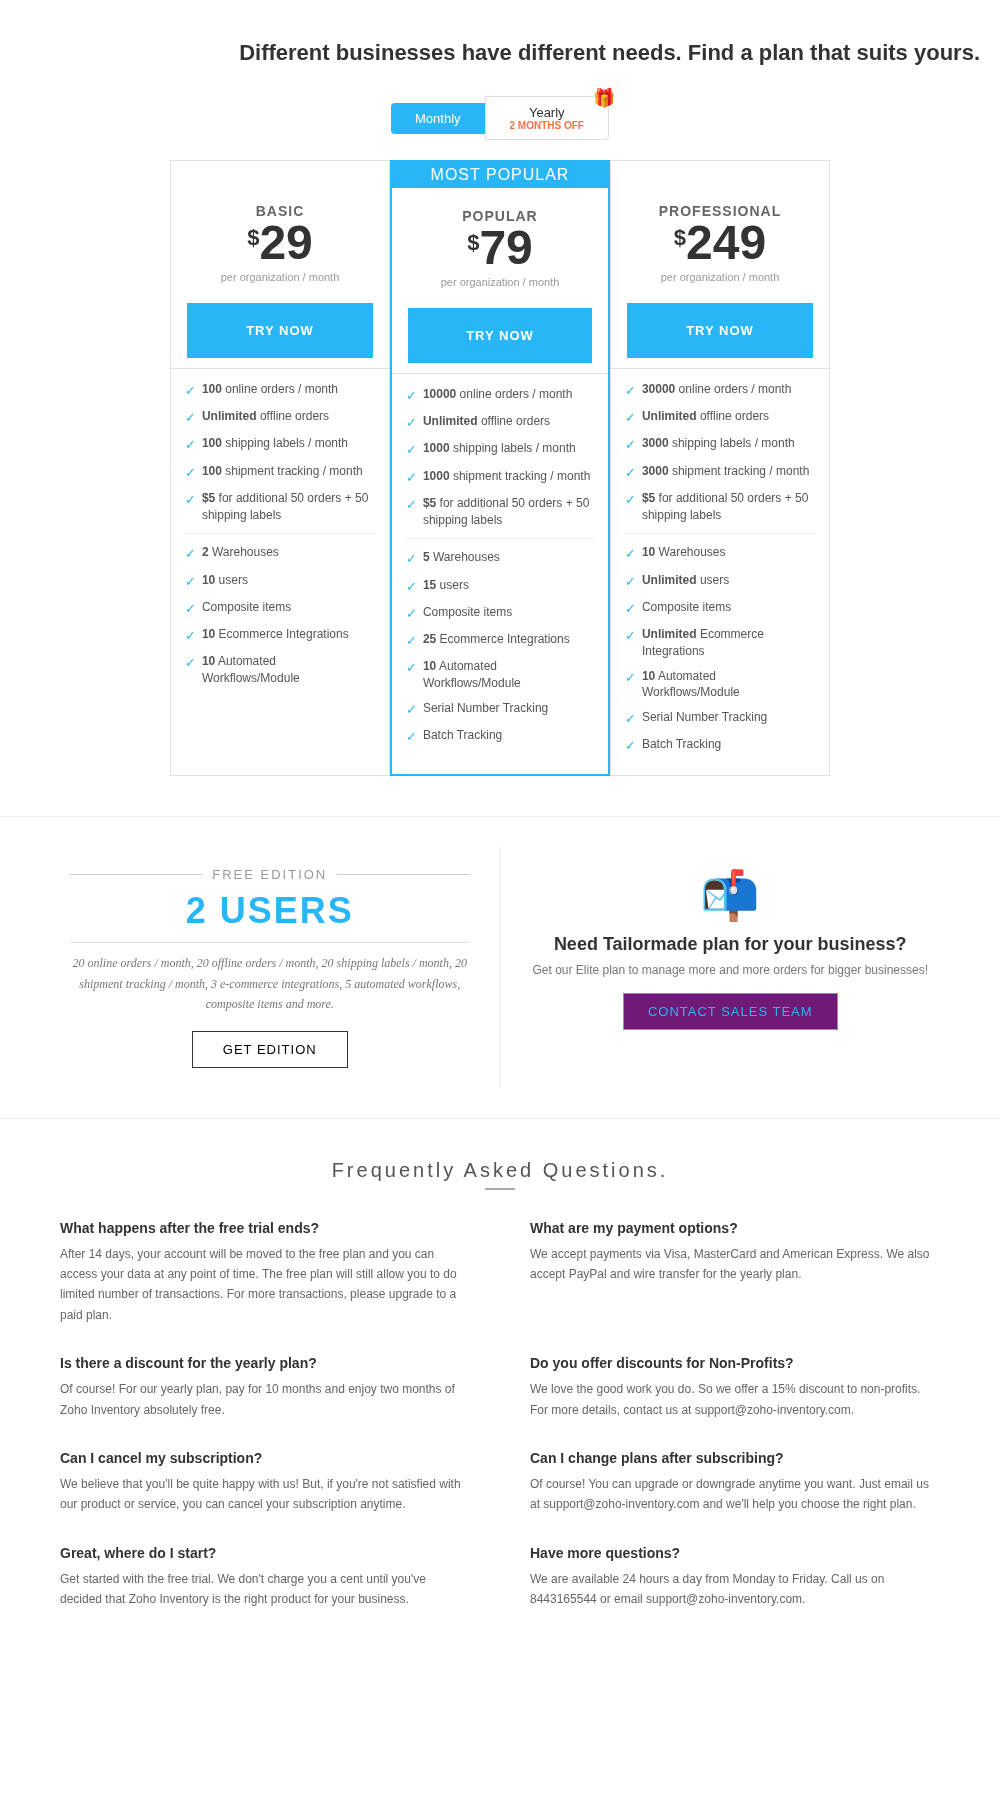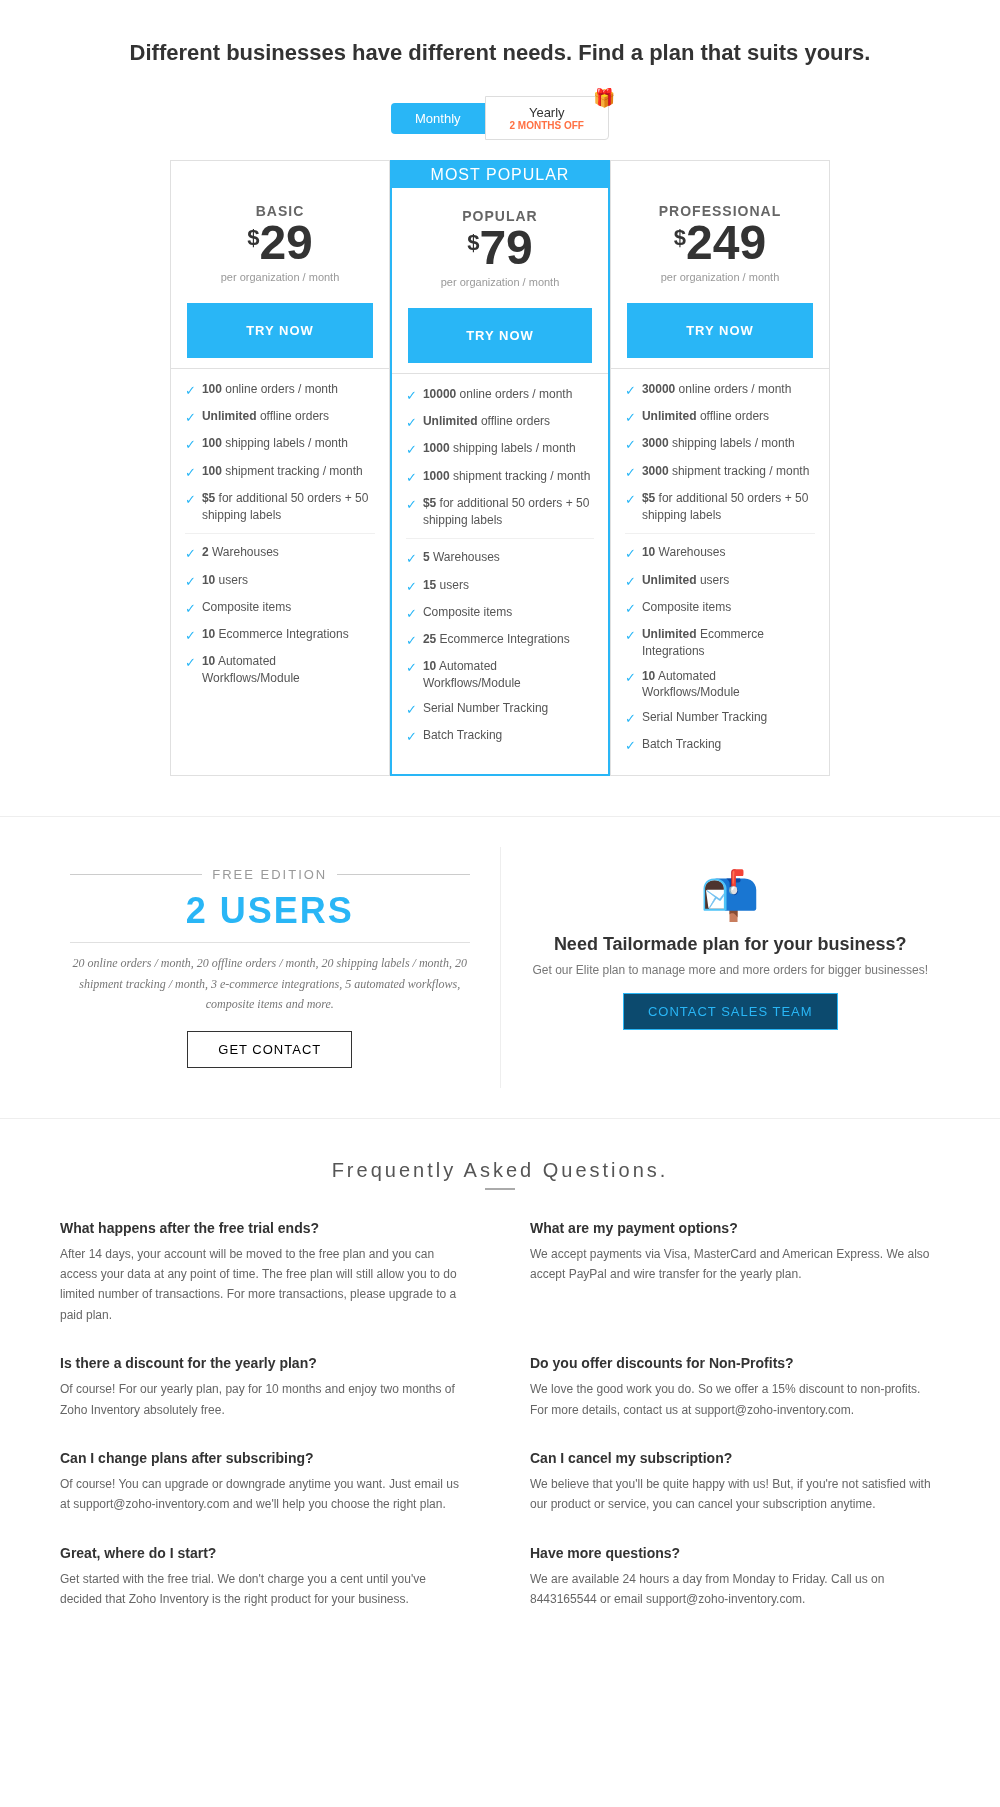--- a/index.html
+++ b/index.html
@@ -1,18 +1,18 @@
 <!DOCTYPE html>
 <html><head>
   <meta charset="utf-8">
   <style>
     * { box-sizing: border-box; margin: 0; padding: 0; }
     body { font-family: Arial, sans-serif; background: #fff; color: #333; font-size: 14px; width: 1000px; }
 
-    .page-header { text-align: center; padding: 40px 20px 20px; font-size: 22px; font-weight: bold; color: #333; }
+    .page-header { text-align: right; padding: 40px 20px 20px; font-size: 22px; font-weight: bold; color: #333; }
 
     .billing-toggle { display: flex; justify-content: center; align-items: center; margin: 10px auto 20px; gap: 0; }
     .toggle-monthly { background: #29b6f6; color: #fff; padding: 8px 24px; border-radius: 4px 0 0 4px; font-size: 13px; cursor: pointer; }
     .toggle-yearly { background: #fff; color: #333; padding: 8px 24px; border-radius: 0 4px 4px 0; border: 1px solid #ddd; font-size: 13px; cursor: pointer; display: flex; flex-direction: column; align-items: center; position: relative; justify-content: center; }
     .yearly-badge { font-size: 10px; color: #ff7043; font-weight: bold; }
     .gift-icon { position: absolute; top: -10px; right: -8px; font-size: 18px; }
 
     .plans-container { display: flex; justify-content: center; gap: 0; padding: 0 40px 30px; }
 
     .plan-card { flex: 1; border: 1px solid #e0e0e0; padding: 0; max-width: 220px; background: #fff; }
@@ -38,21 +38,21 @@
     .free-label-line { flex: 1; height: 1px; background: #ccc; }
     .free-users { font-size: 36px; color: #29b6f6; font-weight: bold; letter-spacing: 2px; margin-bottom: 8px; }
     .free-divider { height: 1px; background: #e0e0e0; margin: 10px 0; }
     .free-desc { font-size: 12px; color: #777; line-height: 1.7; font-style: italic; margin-bottom: 16px; font-family: Liberation Serif, serif; }
     .btn-get-started { border: 1px solid #333; background: #fff; padding: 10px 30px; font-size: 13px; letter-spacing: 1px; cursor: pointer; }
 
     .tailormade { flex: 1; padding: 20px 30px; text-align: center; }
     .mailbox-icon { font-size: 48px; margin-bottom: 10px; }
     .tailormade-title { font-size: 18px; font-weight: bold; color: #333; margin-bottom: 8px; }
     .tailormade-desc { font-size: 12px; color: #777; margin-bottom: 16px; }
-    .btn-contact { border: 1px solid #29b6f6; background: #0c4a6e; color: #29b6f6; padding: 10px 24px; font-size: 13px; letter-spacing: 1px; cursor: pointer; }
+    .btn-contact { border: 1px solid #29b6f6; background: #701a75; color: #29b6f6; padding: 10px 24px; font-size: 13px; letter-spacing: 1px; cursor: pointer; }
 
     .faq-section { padding: 40px 60px; border-top: 1px solid #eee; }
     .faq-title { text-align: center; font-size: 20px; color: #555; letter-spacing: 3px; font-weight: normal; margin-bottom: 6px; }
     .faq-divider { width: 30px; height: 2px; background: #aaa; margin: 0 auto 30px; }
     .faq-grid { display: grid; grid-template-columns: 1fr 1fr; gap: 30px 60px; }
     .faq-item { }
     .faq-question { font-size: 14px; font-weight: bold; color: #333; margin-bottom: 8px; }
     .faq-answer { font-size: 12px; color: #666; line-height: 1.7; }
   </style>
 </head>
@@ -257,21 +257,21 @@
 
   <div class="free-edition">
     <div class="free-label">
       <div class="free-label-line"></div>
       <span>FREE EDITION</span>
       <div class="free-label-line"></div>
     </div>
     <div class="free-users">2 USERS</div>
     <div class="free-divider"></div>
     <div class="free-desc">20 online orders / month, 20 offline orders / month, 20 shipping labels / month, 20 shipment tracking / month, 3 e-commerce integrations, 5 automated workflows, composite items and more.</div>
-    <button class="btn-get-started">GET CONTACT</button>
+    <button class="btn-get-started">GET EDITION</button>
   </div>
 
   <div class="tailormade">
     <div class="mailbox-icon">📬</div>
     <div class="tailormade-title">Need Tailormade plan for your business?</div>
     <div class="tailormade-desc">Get our Elite plan to manage more and more orders for bigger businesses!</div>
     <button class="btn-contact">CONTACT SALES TEAM</button>
   </div>
 </div>
 
@@ -289,28 +289,28 @@
     </div>
     <div class="faq-item">
       <div class="faq-question">Is there a discount for the yearly plan?</div>
       <div class="faq-answer">Of course! For our yearly plan, pay for 10 months and enjoy two months of Zoho Inventory absolutely free.</div>
     </div>
     <div class="faq-item">
       <div class="faq-question">Do you offer discounts for Non-Profits?</div>
       <div class="faq-answer">We love the good work you do. So we offer a 15% discount to non-profits. For more details, contact us at support@zoho-inventory.com.</div>
     </div>
     <div class="faq-item">
+      <div class="faq-question">Can I cancel my subscription?</div>
+      <div class="faq-answer">We believe that you'll be quite happy with us! But, if you're not satisfied with our product or service, you can cancel your subscription anytime.</div>
+    </div>
+    <div class="faq-item">
       <div class="faq-question">Can I change plans after subscribing?</div>
       <div class="faq-answer">Of course! You can upgrade or downgrade anytime you want. Just email us at support@zoho-inventory.com and we'll help you choose the right plan.</div>
     </div>
     <div class="faq-item">
-      <div class="faq-question">Can I cancel my subscription?</div>
-      <div class="faq-answer">We believe that you'll be quite happy with us! But, if you're not satisfied with our product or service, you can cancel your subscription anytime.</div>
-    </div>
-    <div class="faq-item">
       <div class="faq-question">Great, where do I start?</div>
       <div class="faq-answer">Get started with the free trial. We don't charge you a cent until you've decided that Zoho Inventory is the right product for your business.</div>
     </div>
     <div class="faq-item">
       <div class="faq-question">Have more questions?</div>
       <div class="faq-answer">We are available 24 hours a day from Monday to Friday. Call us on 8443165544 or email support@zoho-inventory.com.</div>
     </div>
   </div>
 </div>
 

